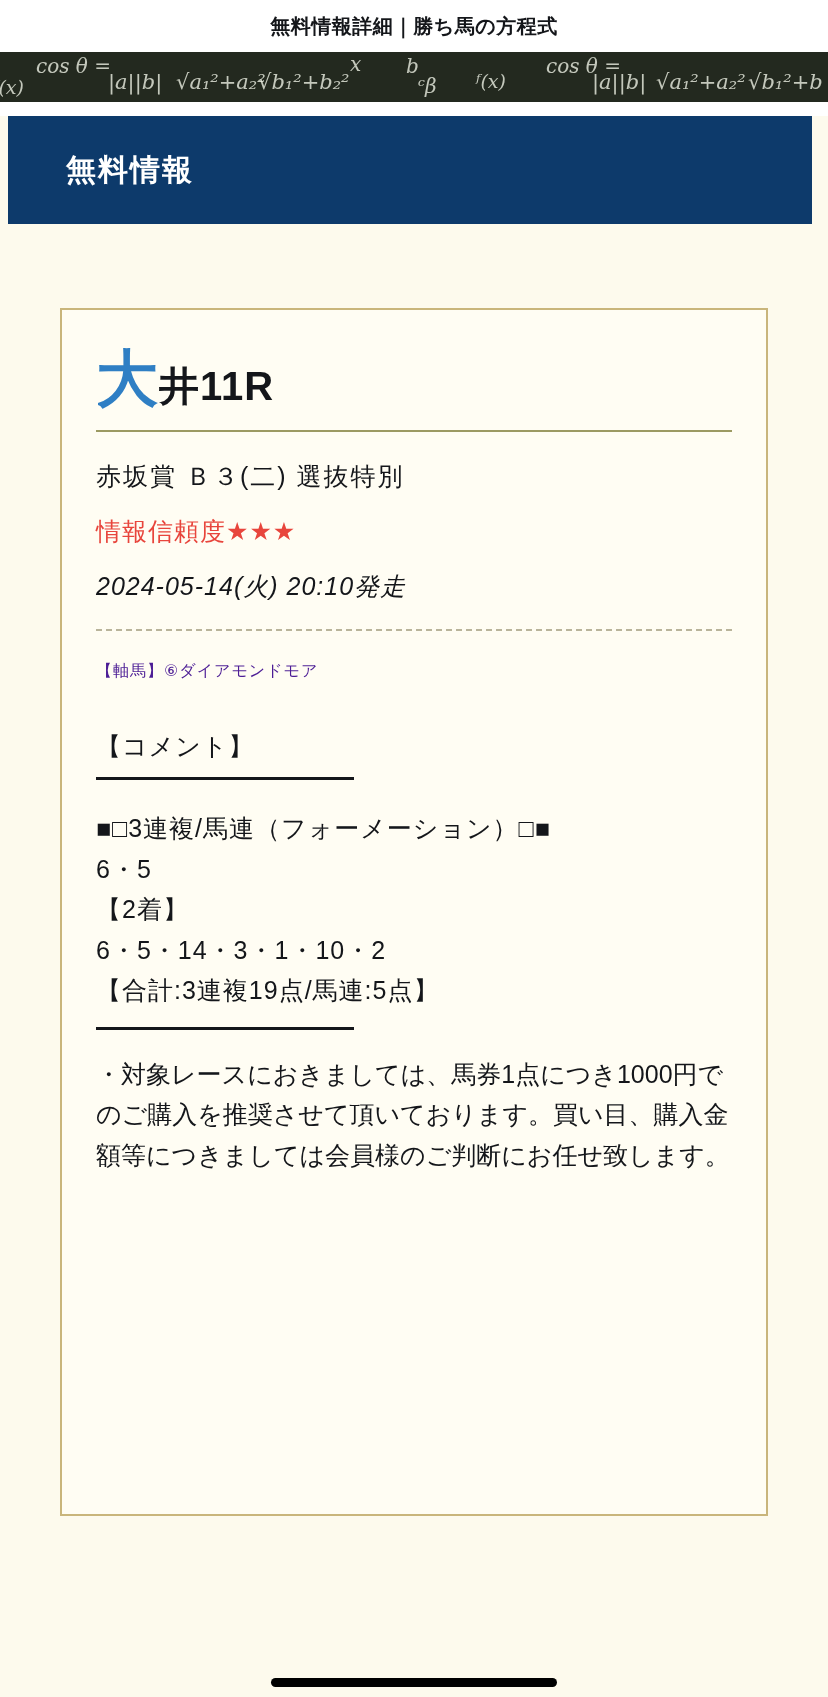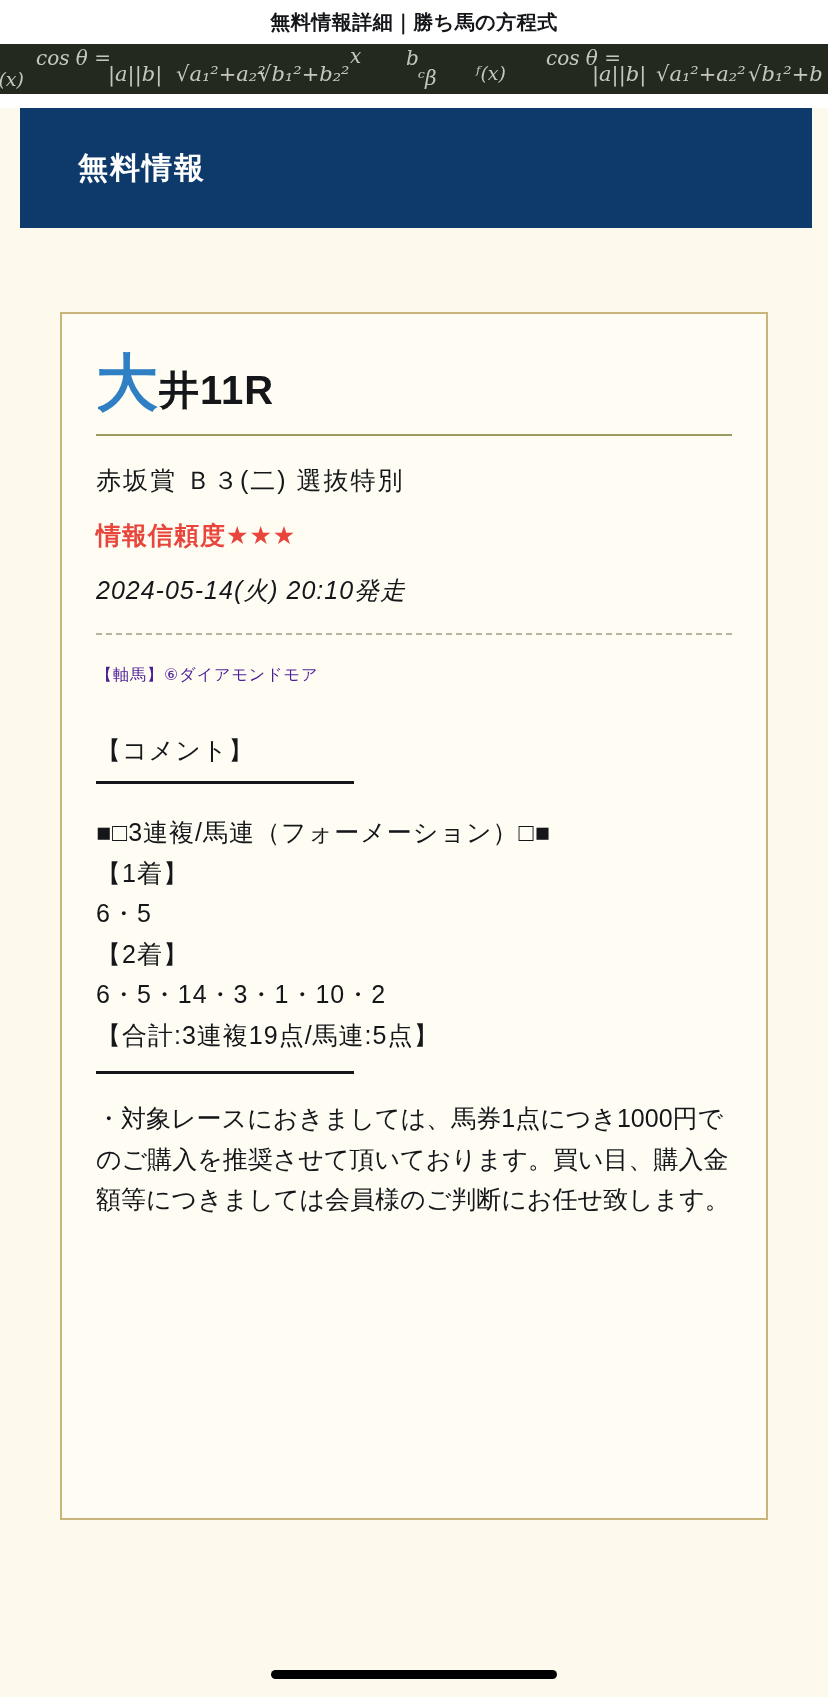--- a/index.html
+++ b/index.html
@@ -6,21 +6,21 @@
   html, body {
     width: 828px;
     height: 1697px;
     background: #ffffff;
     font-family: "Liberation Sans", "DejaVu Sans", sans-serif;
   }
   body { position: relative; overflow: hidden; }
 
   
   .topbar {
-    height: 44px;
+    height: 52px;
     display: flex;
     align-items: center;
     justify-content: center;
     background: #ffffff;
   }
   .topbar-title {
     font-size: 20px;
     font-weight: bold;
     color: #14161a;
     letter-spacing: 0.5px;
@@ -45,22 +45,22 @@
   
   .page {
     position: relative;
     height: calc(1697px - 58px - 50px);
     background: #fdfaed;
     padding: 0;
   }
 
   
   .header-band {
-    margin: 14px 16px 0 20px;
-    height: 120px;
+    margin: 14px 16px 0 8px;
+    height: 108px;
     background: #0d3a6b;
     display: flex;
     align-items: center;
     padding-left: 58px;
   }
   .header-band .h-title {
     color: #ffffff;
     font-size: 30px;
     font-weight: bold;
     letter-spacing: 2px;
@@ -102,21 +102,21 @@
   }
 
   .race-name {
     font-size: 25px;
     color: #14161a;
     letter-spacing: 2px;
     margin-bottom: 22px;
   }
   .reliability {
     font-size: 25px;
-    font-weight: bold;
+    font-weight: normal;
     color: #e8453c;
     letter-spacing: 1px;
     margin-bottom: 22px;
   }
   .post-time {
     font-size: 25px;
     color: #14161a;
     letter-spacing: 1px;
     margin-bottom: 26px;
     font-style: italic;
@@ -226,21 +226,20 @@
 
     <hr class="dashed">
 
     <div class="axis-horse">【軸馬】⑥ダイアモンドモア</div>
 
     <div class="comment-label">【コメント】</div>
     <hr class="short-rule">
 
     <div class="bet-block">
       <div>■□3連複/馬連（フォーメーション）□■</div>
-      <div>【1着】</div>
       <div>6・5</div>
       <div>【2着】</div>
       <div>6・5・14・3・1・10・2</div>
       <div>【合計:3連複19点/馬連:5点】</div>
     </div>
 
     <hr class="short-rule2">
 
     <div class="note">・対象レースにおきましては、馬券1点につき1000円でのご購入を推奨させて頂いております。買い目、購入金額等につきましては会員様のご判断にお任せ致します。</div>
 

